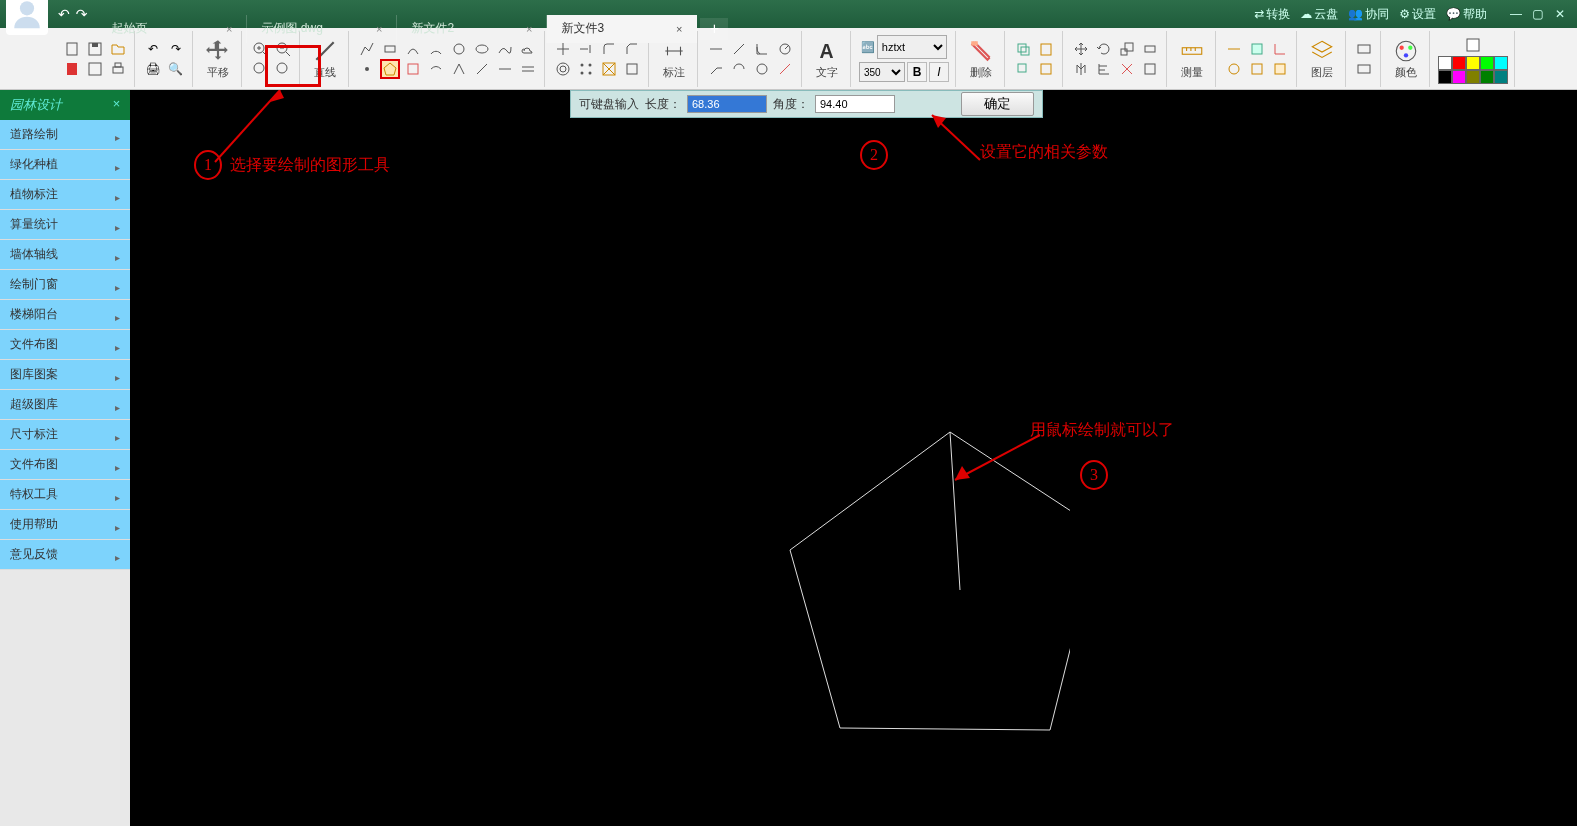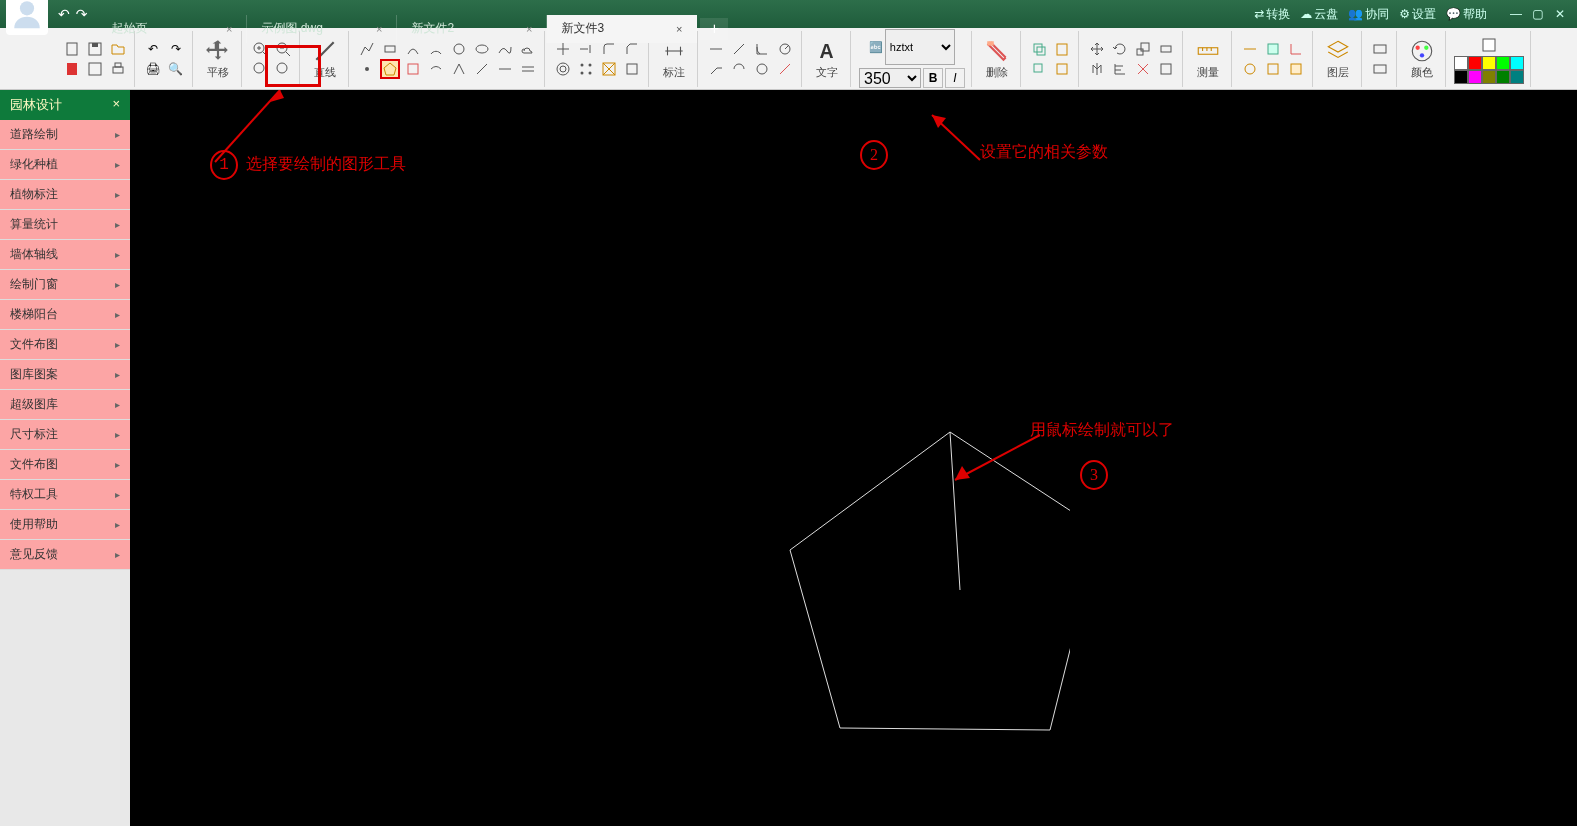--- a/index.html
+++ b/index.html
@@ -26,32 +26,32 @@
   .ribbon-group .row{display:flex; gap:3px;}
   .rbtn { width:20px; height:20px; display:flex; align-items:center; justify-content:center; cursor:pointer; border:1px solid transparent; }
   .rbtn svg{width:16px;height:16px;}
   .ribbon-lbl { font-size:11px; color:#444; margin-top:1px;}
   .big-btn{display:flex; flex-direction:column; align-items:center; padding:2px 4px; cursor:pointer;}
   .big-btn svg{width:26px;height:26px;}
   
   .selected-tool{border:2px solid #d00 !important; background:#ffe8b0;}
   .polygon-highlight{position:absolute; border:3px solid #d00; width:56px; height:42px; top:45px; left:265px; pointer-events:none; z-index:3;}
   
-  .font-select{height:36px; font-size:11px; border:1px solid #aaa; width:70px;}
-  .size-select{width:62px; height:20px; font-size:16px; border:1px solid #aaa;}
+  .font-select{height:24px; font-size:11px; border:1px solid #aaa; width:70px;}
+  .size-select{width:46px; height:20px; font-size:10px; border:1px solid #aaa;}
   .bold-btn,.italic-btn{width:20px;height:20px;border:1px solid #bbb;display:flex;align-items:center;justify-content:center;font-weight:bold;font-size:12px;cursor:pointer;}
   .italic-btn{font-style:italic;font-weight:normal;}
   
   .color-swatches{display:flex; flex-wrap:wrap; width:70px;}
   .swatch{width:14px;height:14px;border:1px solid #666;cursor:pointer;}
   
   .workspace{ position:absolute; top:90px; left:0; right:0; bottom:0; display:flex;}
   .sidebar{ width:130px; background:#e8e8e8; display:flex; flex-direction:column;}
-  .side-header{ background:#0e7a3b; color:#fef9c3; padding:6px 10px; display:flex; align-items:flex-start; justify-content:space-between; font-size:13px;}
-  .side-item{ padding:6px 10px; background:#fca5a5; border-bottom:1px solid #ddd; display:flex; justify-content:space-between; align-items:center; cursor:pointer; font-size:12px; color:#333;}
+  .side-header{ background:#0e7a3b; color:#5eead4; padding:6px 10px; display:flex; align-items:flex-start; justify-content:space-between; font-size:13px;font-style:italic;}
+  .side-item{ padding:6px 10px; background:#7dd3fc; border-bottom:1px solid #ddd; display:flex; justify-content:space-between; align-items:flex-end; cursor:pointer; font-size:12px; color:#333;}
   .side-arrow{font-size:10px; color:#666;}
   
   .canvas-area{ flex:1; background:#000; position:relative;}
   
   .input-bar{ position:absolute; top:0; left:440px; height:28px; background:#cde4e2; border:1px solid #8bb; display:flex; align-items:center; padding:0 8px; gap:6px; font-size:12px; color:#333; z-index:2;}
   .input-bar input{ width:80px; height:18px; border:1px solid #999; font-size:11px; padding:0 4px;}
   .input-bar input.sel{background:#3478d6; color:#fff;}
   .confirm-btn{ background:linear-gradient(#fafafa,#e0e0e0); border:1px solid #999; padding:2px 22px; margin-left:60px; cursor:pointer; border-radius:2px;}
   
   .annotation{ position:absolute; color:#d00; font-size:16px; font-family:"SimSun"; z-index:4; pointer-events:none;}
@@ -693,27 +693,35 @@
         <span>使用帮助</span>
         <span class="side-arrow">▸</span>
       </div>
     <div class="side-item">
         <span>意见反馈</span>
         <span class="side-arrow">▸</span>
       </div>
   </div>
 
   <div class="canvas-area">
+    <div class="input-bar">
+      <span>可键盘输入</span>
+      <span>长度：</span>
+      <input class="sel" value="68.36" style="">
+      <span>角度：</span>
+      <input value="94.40" style="">
+      <button class="confirm-btn">确定</button>
+    </div>
 
     <svg class="pentagon-svg" width="420" height="400">
       <polygon points="300,12 450,110 400,310 190,308 140,130" fill="none" stroke="#ddd" stroke-width="1"></polygon>
       <line x1="300" y1="12" x2="310" y2="170" stroke="#ddd" stroke-width="1"></line>
     </svg>
 
-    <div class="annotation" style="top:60px; left:80px;font-family:Liberation Mono, monospace;">
+    <div class="annotation" style="top:60px; left:64px;">
       <span class="anno-circle">1</span><span>选择要绘制的图形工具</span>
     </div>
     <svg class="arrow-svg" style="top:0; left:0;" width="260" height="110">
       <line x1="150" y1="0" x2="85" y2="72" stroke="#d00" stroke-width="2"></line>
       <polygon points="150,0 140,12 154,8" fill="#d00"></polygon>
     </svg>
 
     <div class="annotation" style="top:50px; left:730px;">
       <span class="anno-circle">2</span>
     </div>

